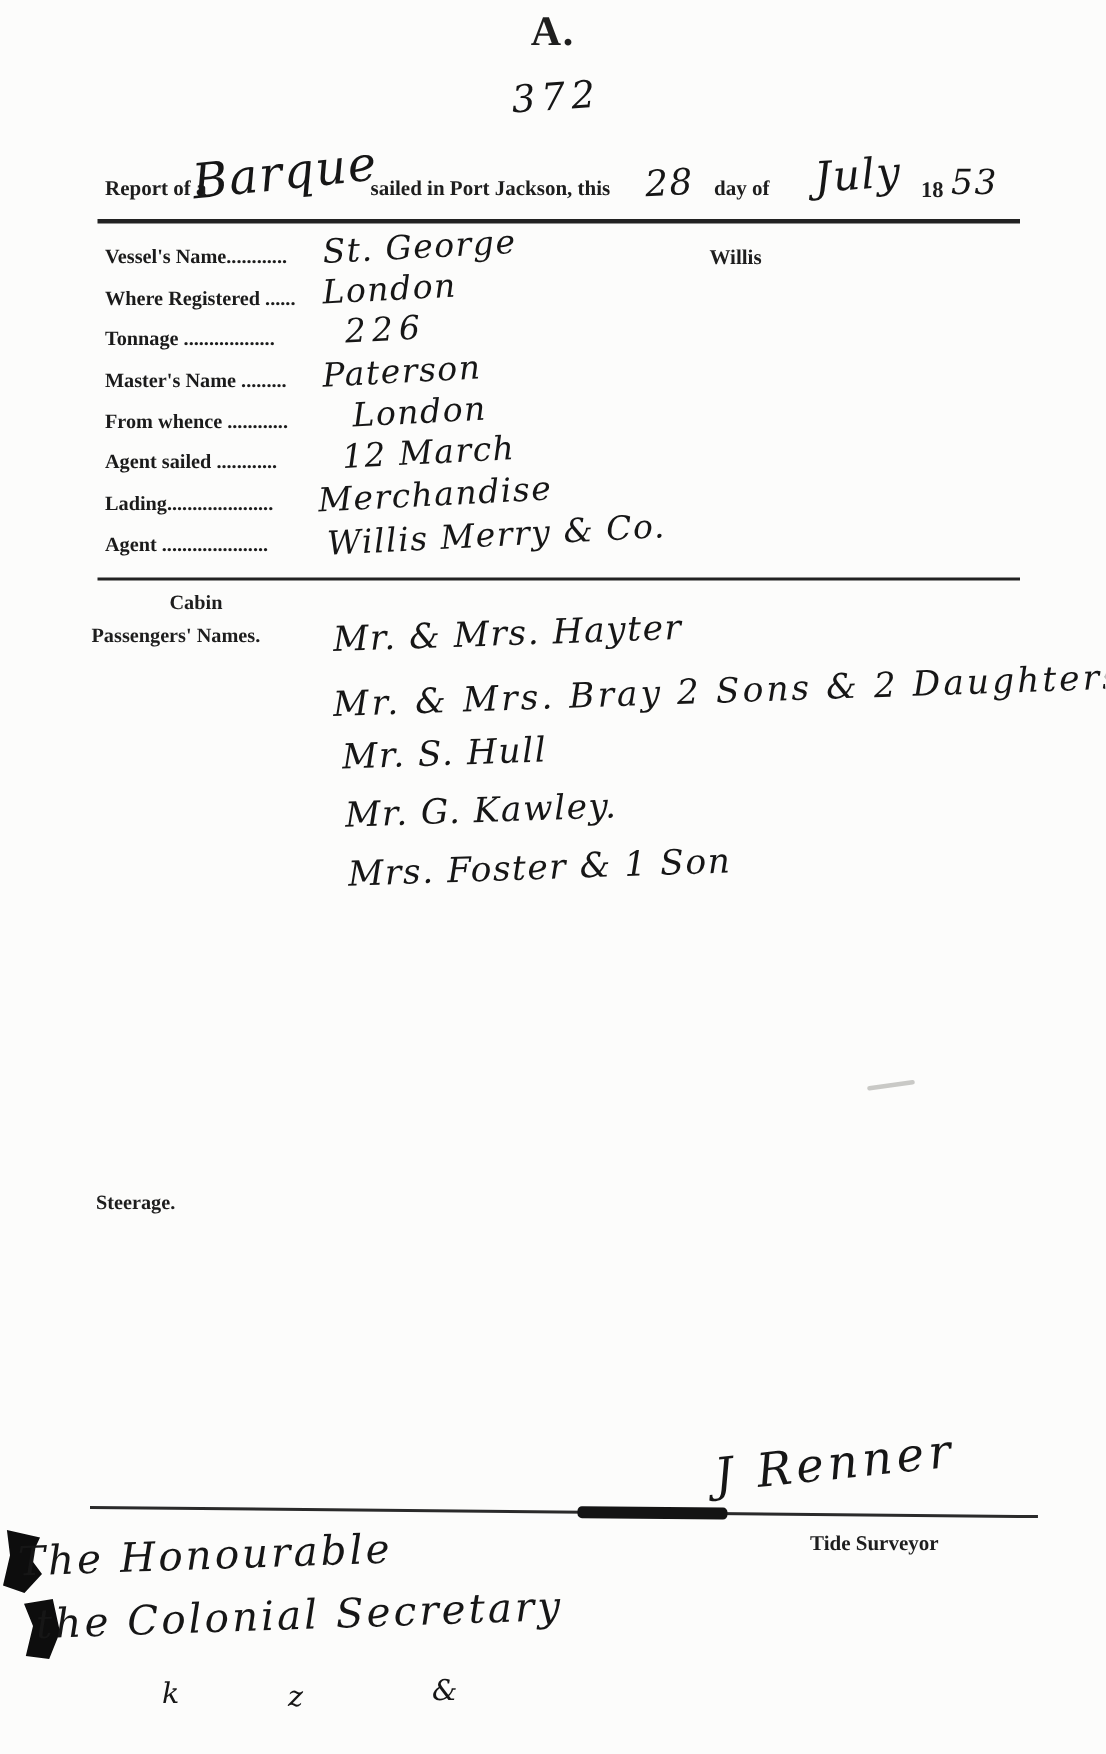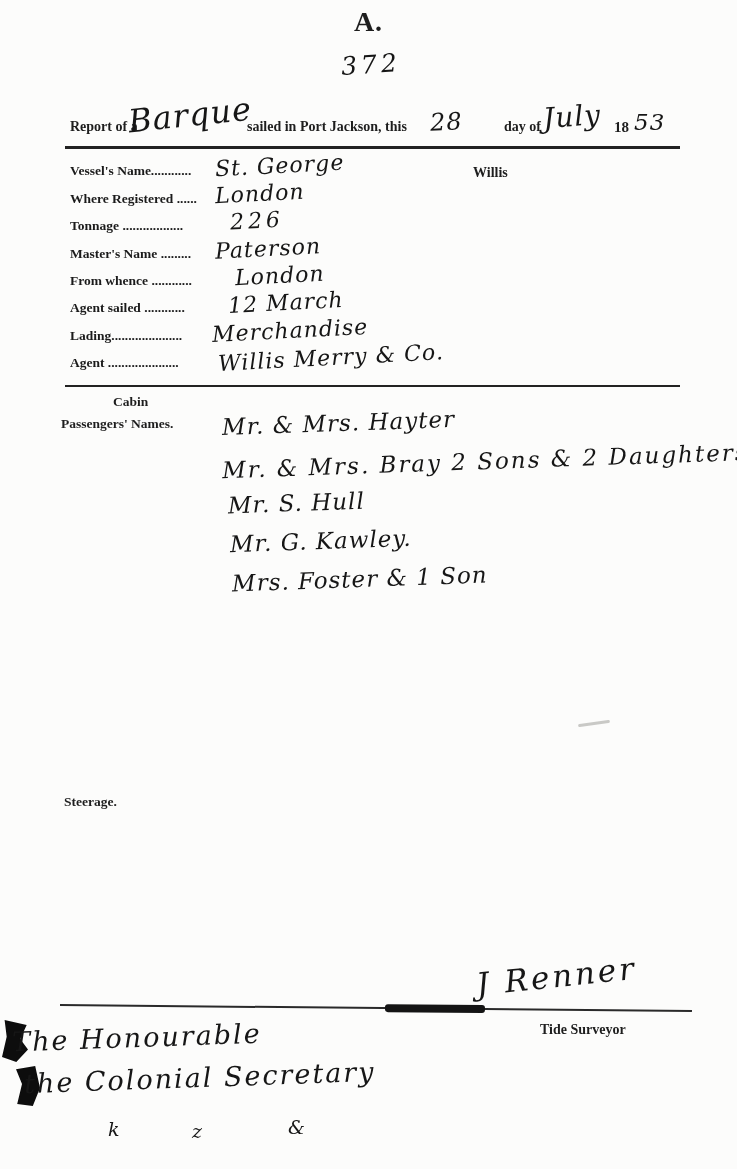--- a/index.html
+++ b/index.html
@@ -31,21 +31,21 @@
   
   .letter-a { position:absolute; left:0; top:6px; width:737px; text-align:center;
               font-size:28px; font-weight:bold; letter-spacing:1px; }
   .doc-number { left:341px; top:50px; font-size:25px; transform:rotate(-4deg); letter-spacing:4px; }
 
   
   .hdr-report   { left:70px;  top:119px; }
   .hdr-vessel   { left:128px; top:96px;  font-size:32px; transform:rotate(-6deg); }
   .hdr-arrived  { left:247px; top:119px; }
   .hdr-day      { left:430px; top:108px; font-size:24px; transform:rotate(-3deg); }
-  .hdr-dayof    { left:504px; top:119px; }
+  .hdr-dayof    { left:476px; top:119px; }
   .hdr-month    { left:543px; top:100px; font-size:28px; transform:rotate(-4deg); }
   .hdr-year-pr  { left:614px; top:119px; font-size:15px; }
   .hdr-year-hw  { left:634px; top:109px; font-size:23px; }
 
   .rule { position:absolute; background:#222; }
   .rule-top { left:65px; top:146px; width:615px; height:3px; }
   .rule-mid { left:65px; top:385px; width:615px; height:2px; }
 
   
   .field-row { position:absolute; left:70px; width:600px; height:26px; }

